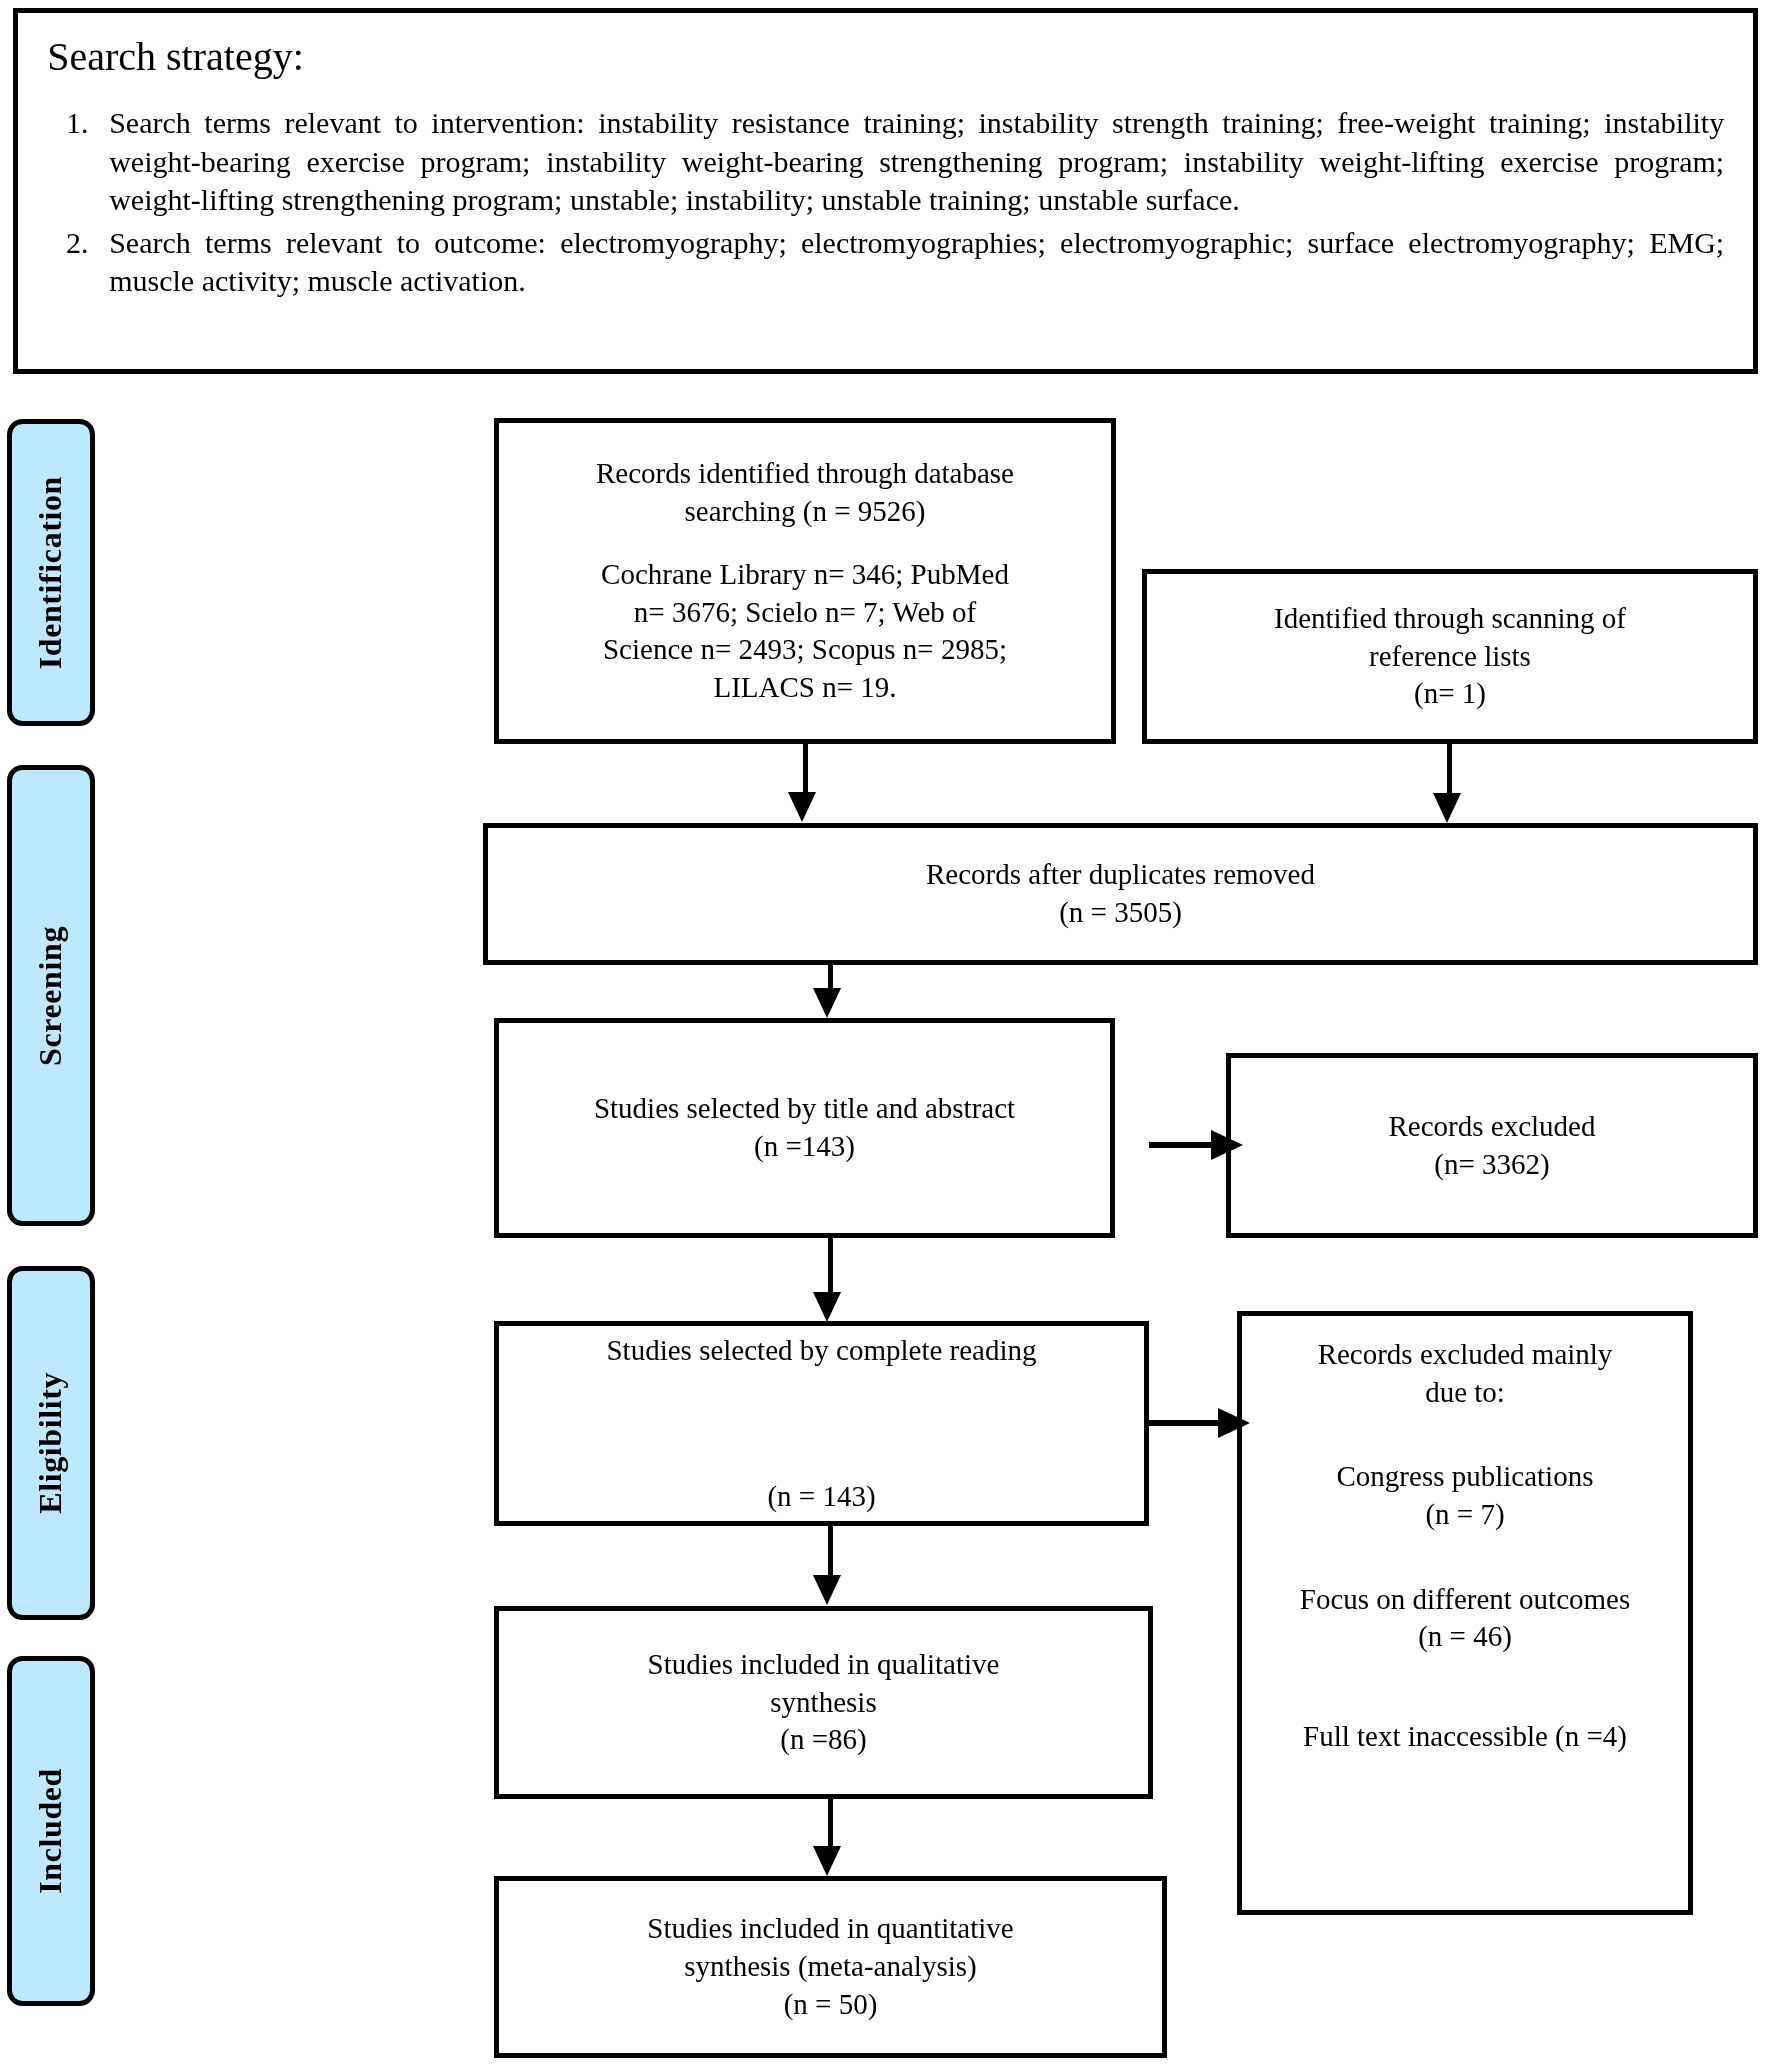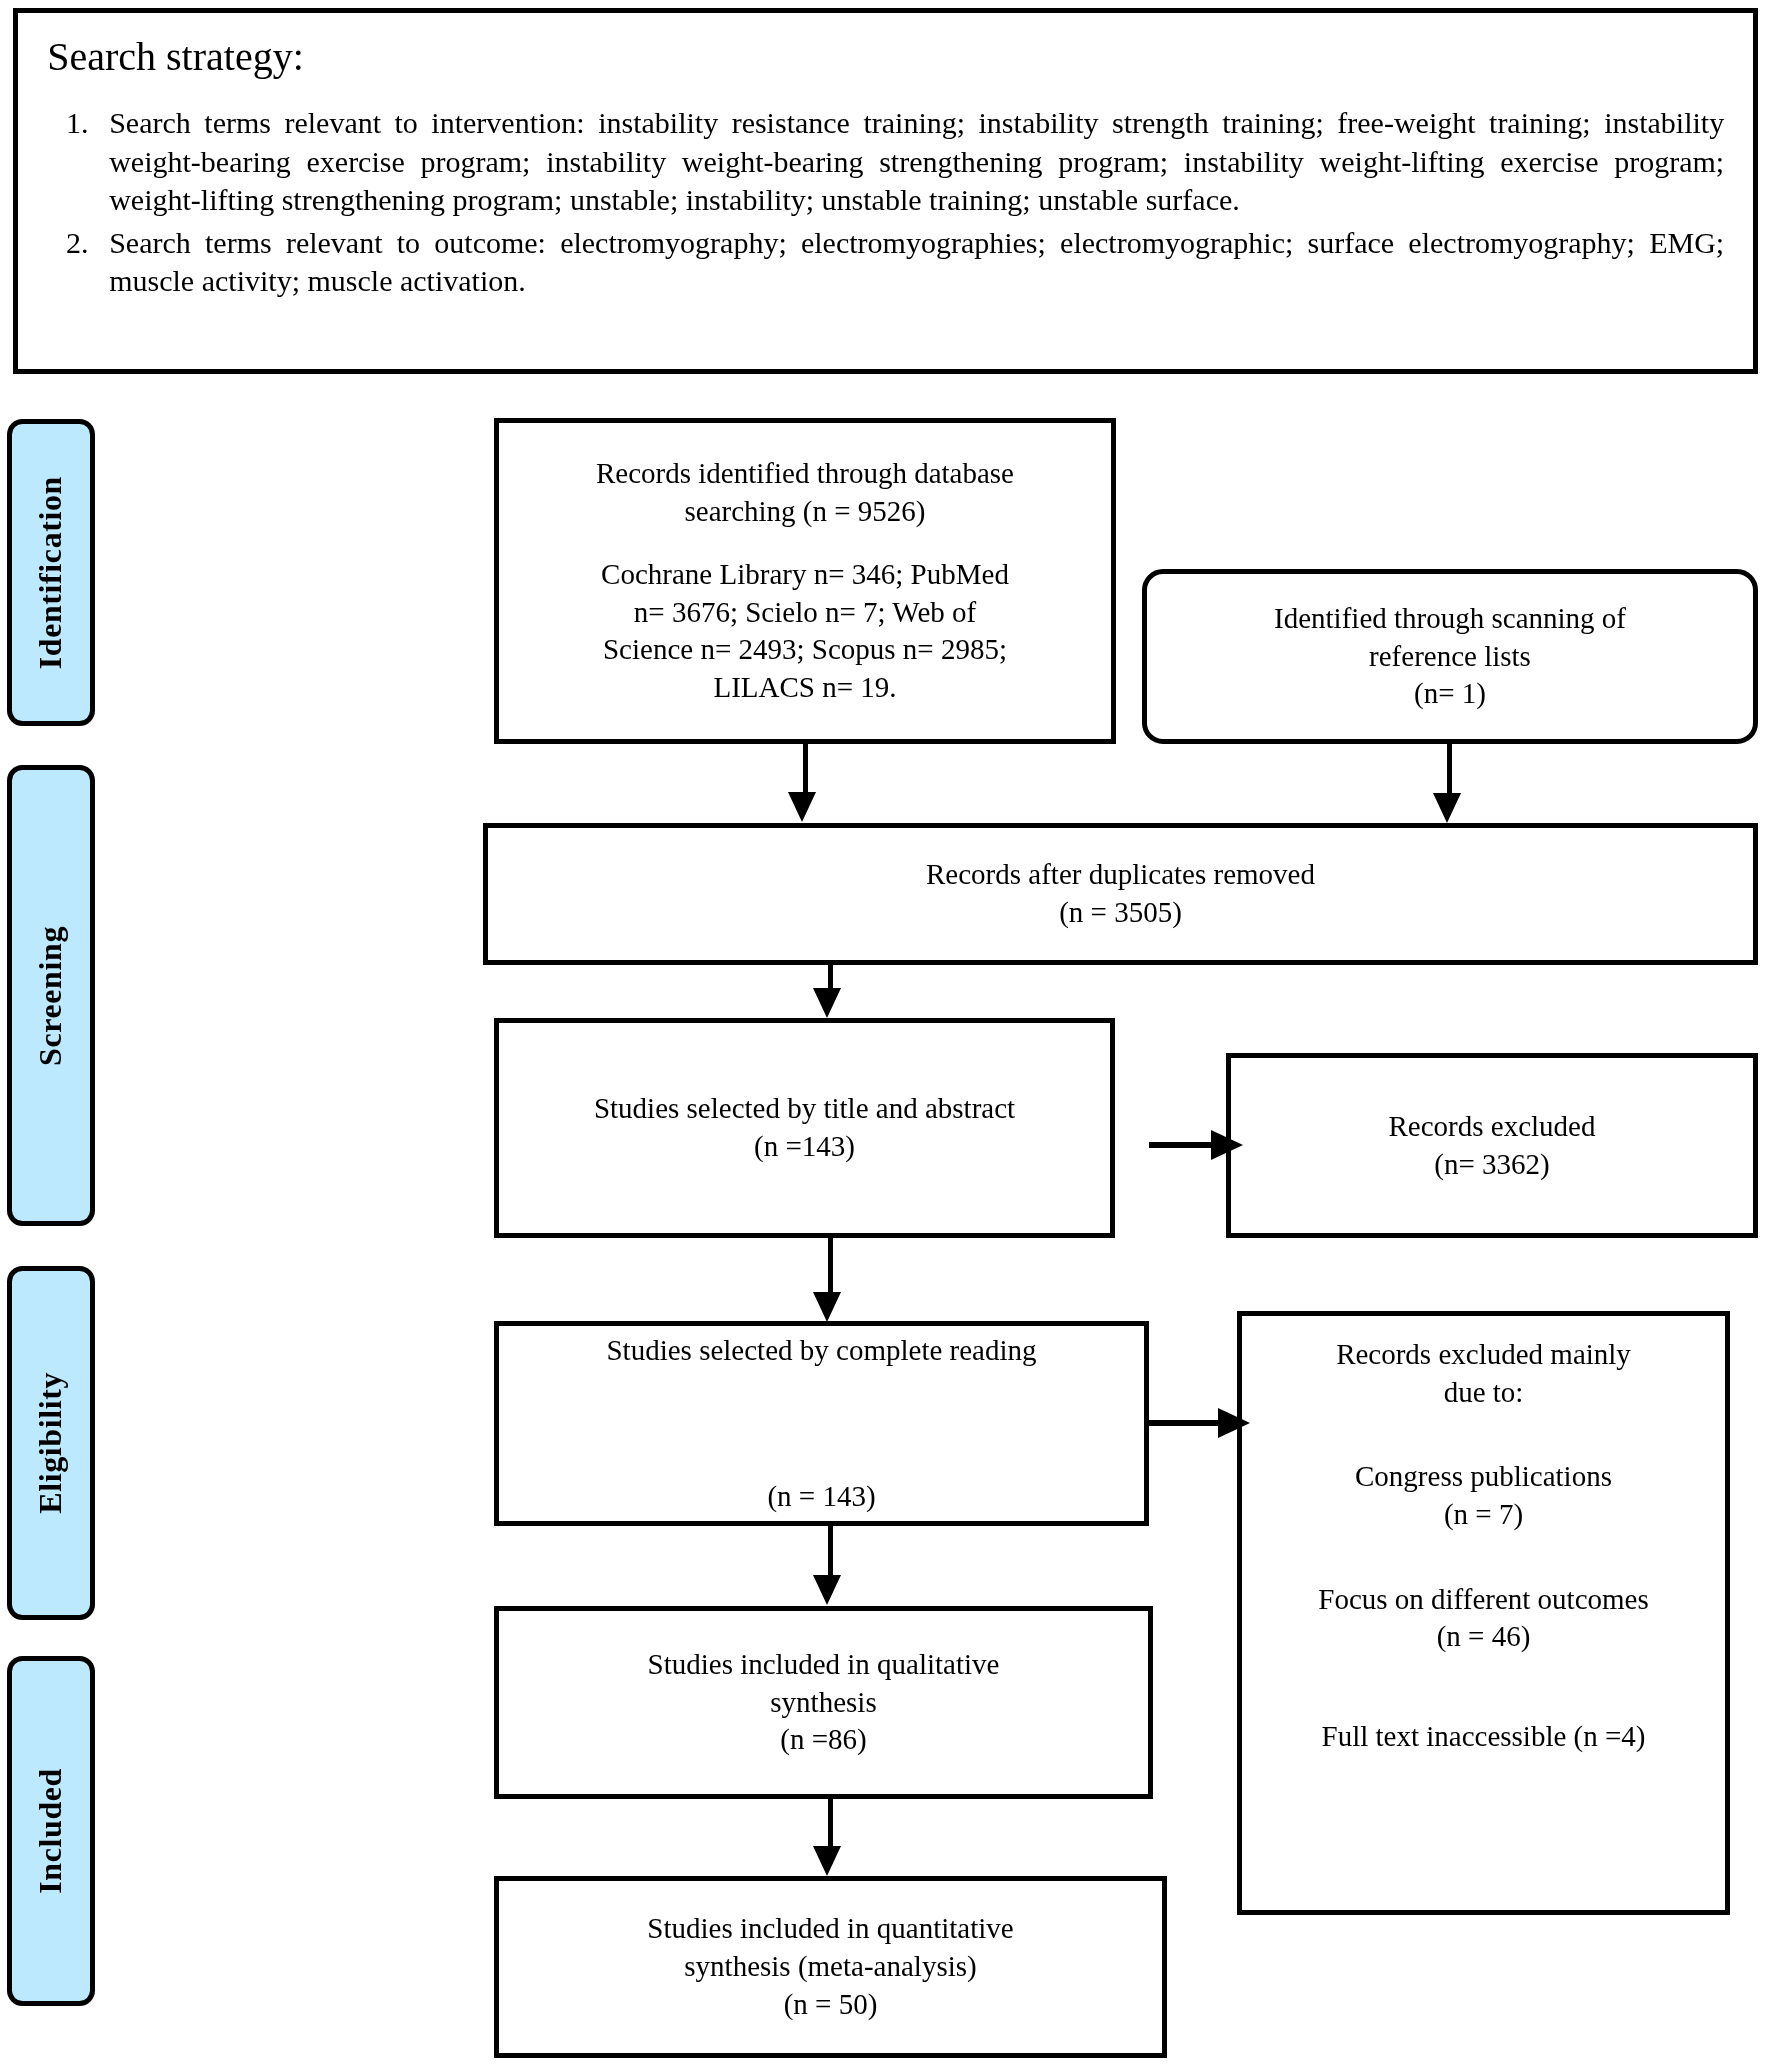--- a/index.html
+++ b/index.html
@@ -96,26 +96,26 @@
     justify-content: center;
     text-align: center;
     font-size: 29px;
     line-height: 1.30;
     padding: 5.5px 14.3px;
   }
   .box p { margin: 0; }
   .box .gap { height: 25px; }
 
   #box-database      { left: 494px;  top: 418px;  width: 622px; height: 326px; }
-  #box-reference     { left: 1142px; top: 569px; width: 616px; height: 175px; border-radius: 21px; }
+  #box-reference     { left: 1142px; top: 569px; width: 616px; height: 175px; }
   #box-dedup         { left: 483px;  top: 823px; width: 1275px; height: 142px; }
   #box-title-abs     { left: 494px;  top: 1018px; width: 621px; height: 220px; }
   #box-excl-screen   { left: 1226px; top: 1053px; width: 532px;  height: 185px; }
   #box-complete-read { left: 494px;  top: 1321px; width: 655px; height: 205px; justify-content: space-between; }
-  #box-excl-elig     { left: 1237px; top: 1311px; width: 493px;  height: 604px;
+  #box-excl-elig     { left: 1237px; top: 1311px; width: 456px;  height: 604px;
                        justify-content: flex-start; padding-top: 20px; }
   #box-qualitative   { left: 494px;  top: 1606px; width: 659px; height: 193px; }
   #box-quantitative  { left: 494px;  top: 1876px; width: 673px; height: 182px; text-align: center; }
   #box-excl-elig .gap-lg { height: 47px; }
   #box-excl-elig .gap-xl { height: 62px; }
 
   
   .arrow-v {
     position: absolute;
     width: 0;

